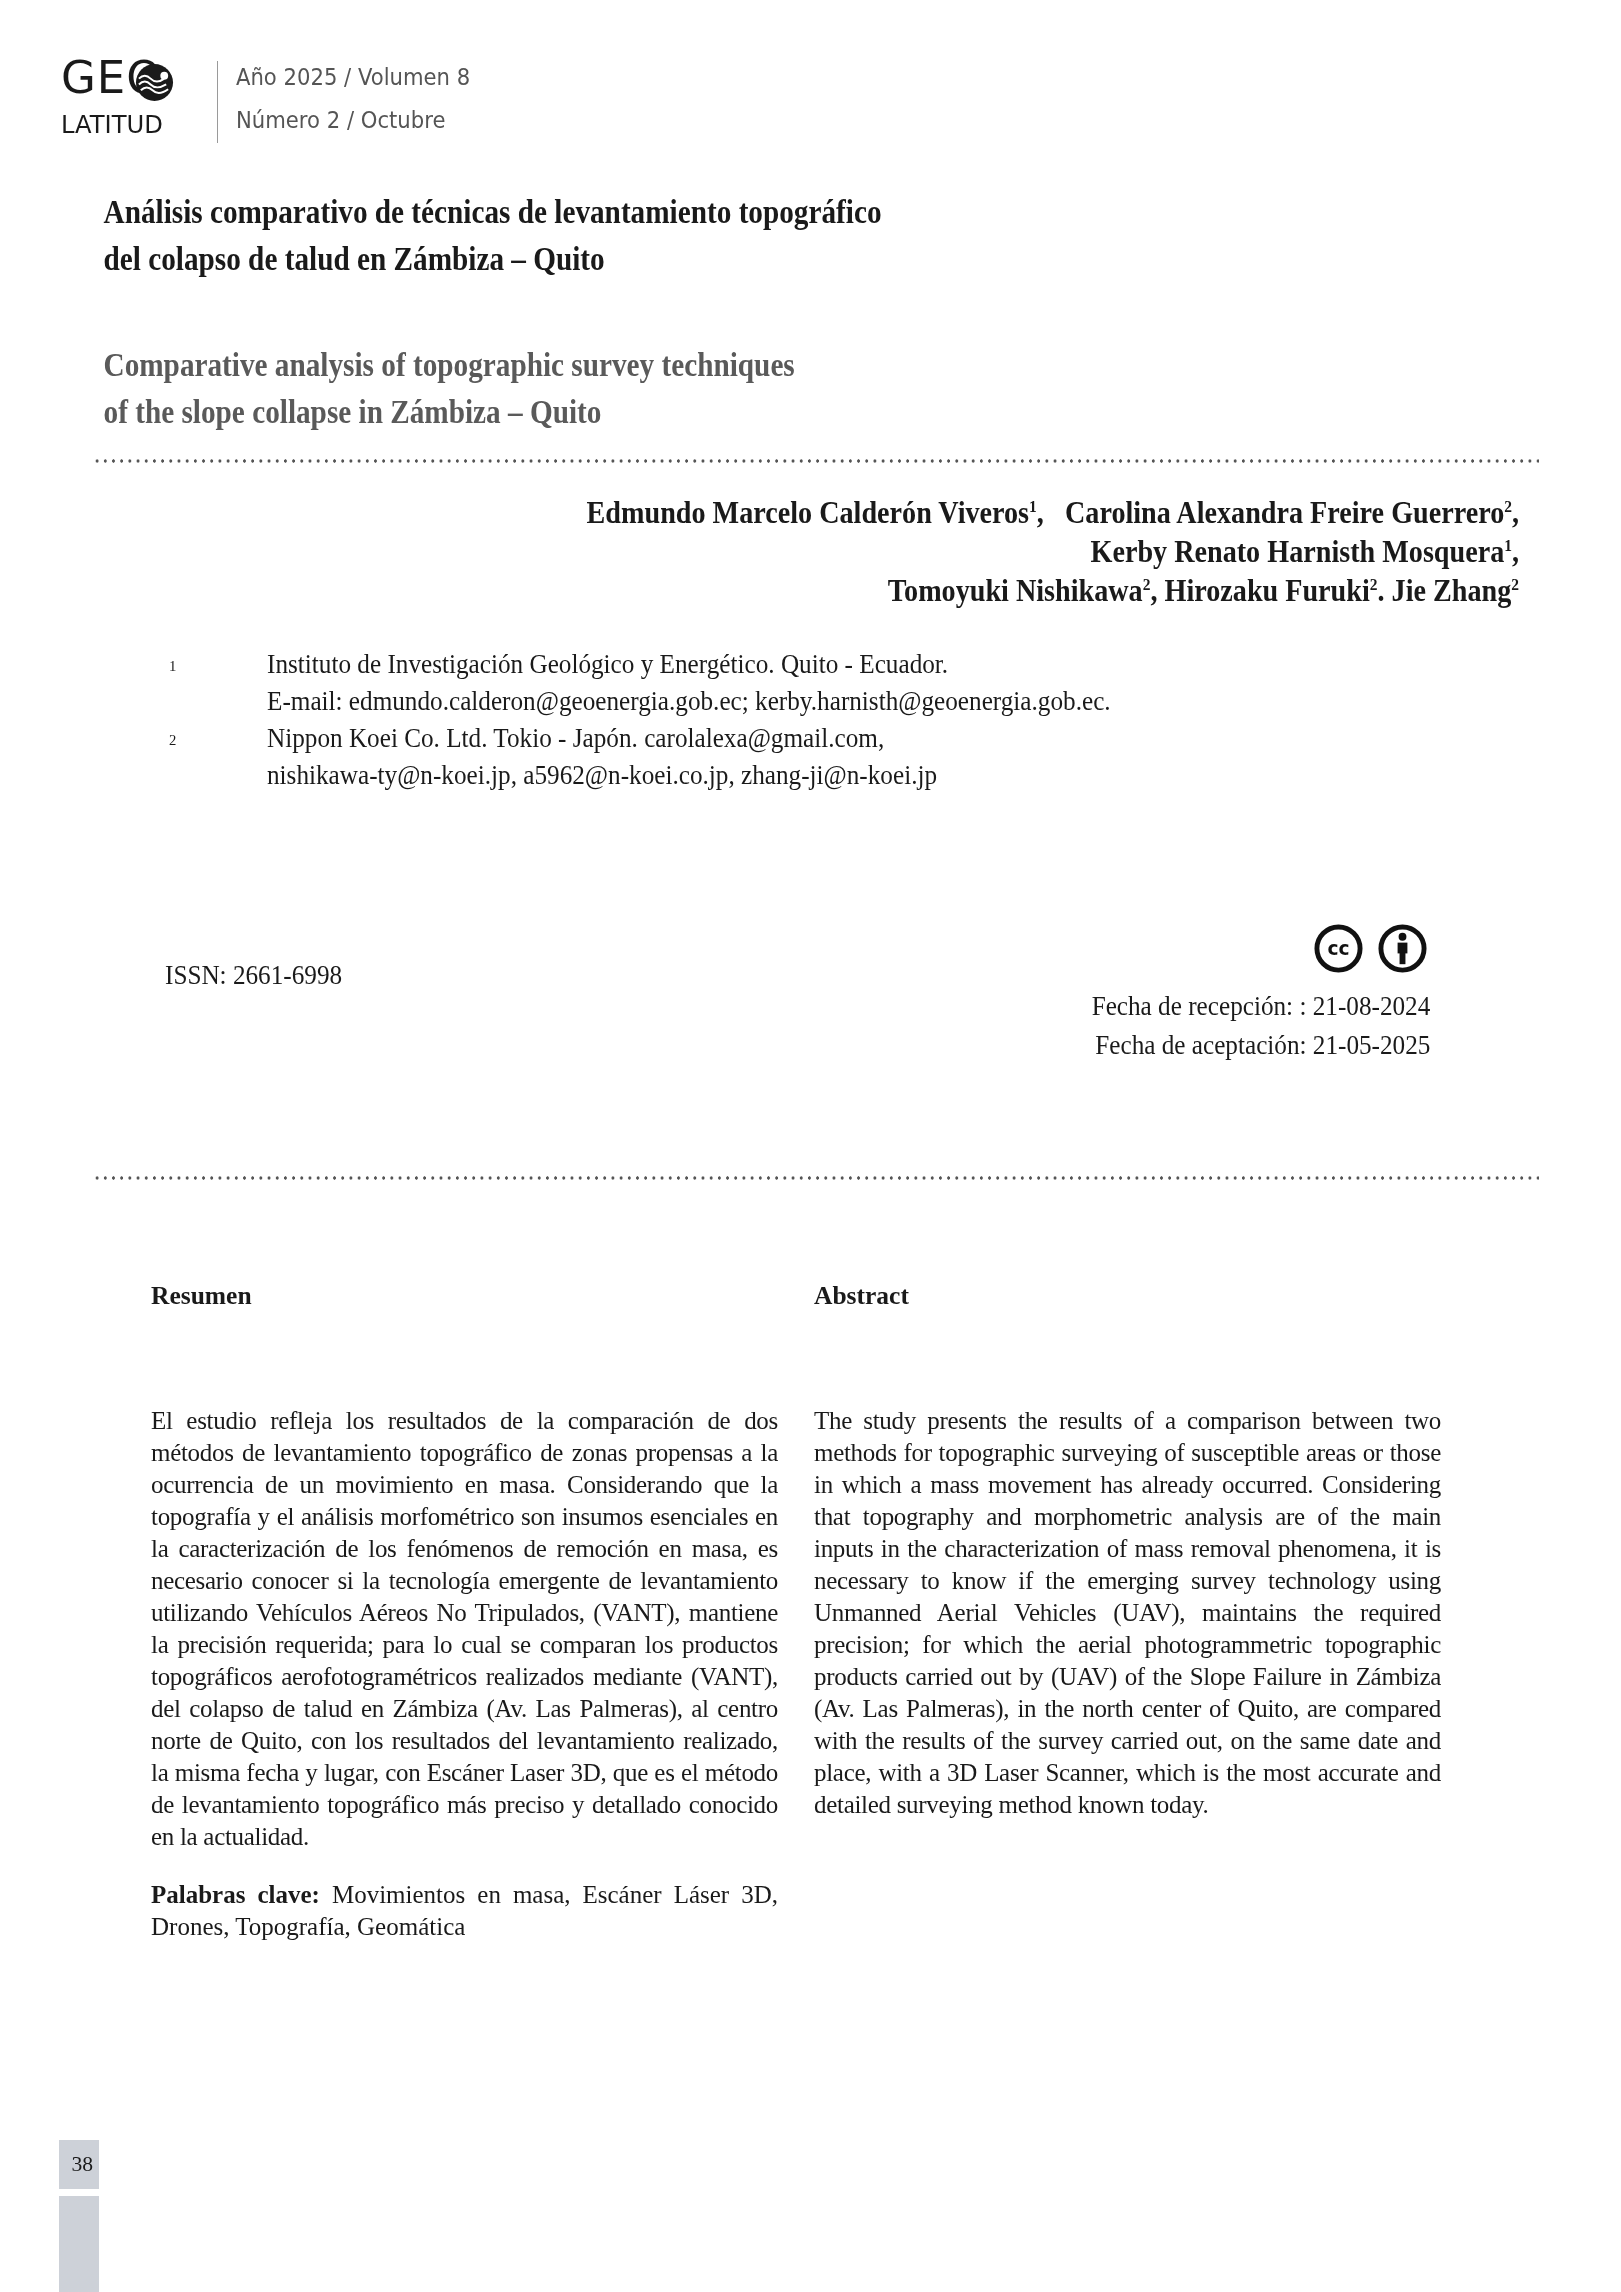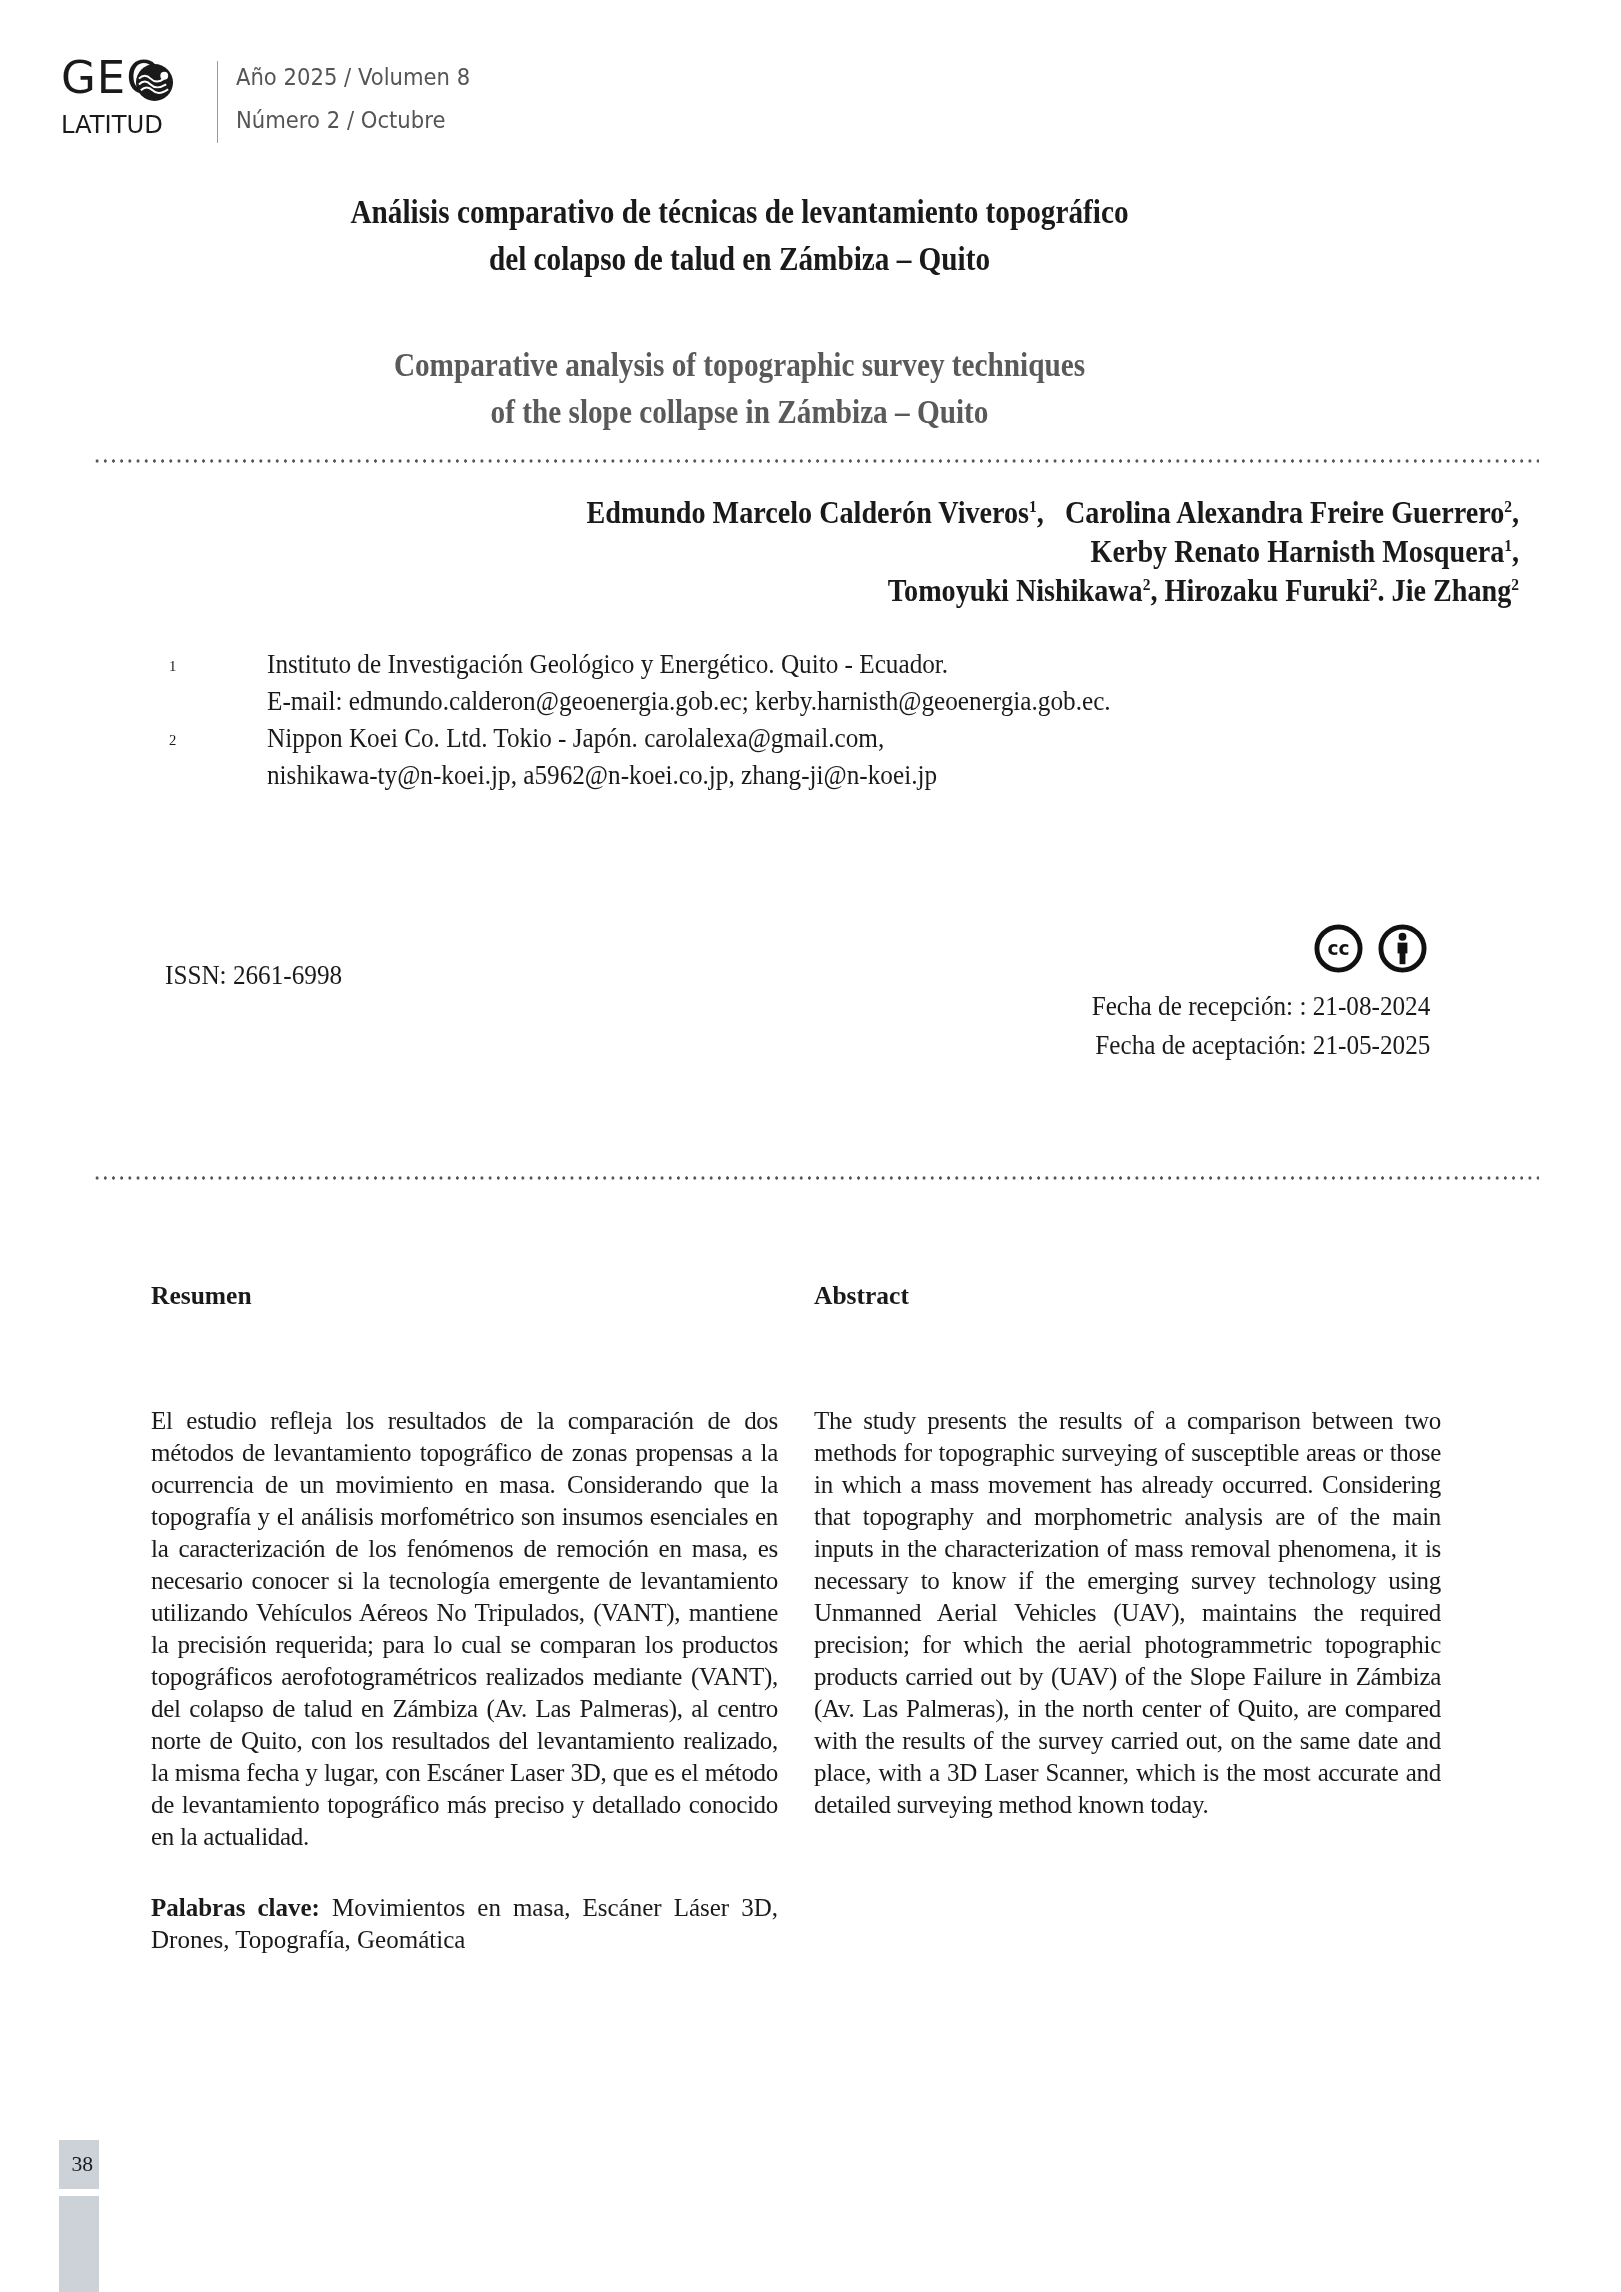--- a/index.html
+++ b/index.html
@@ -8,21 +8,21 @@
 
   
   .logo { left: 59px; top: 61px; width: 137px; height: 82px; }
   .logo-geo { position: absolute; left: 2px; top: -5.9px; font-family: "DejaVu Sans", sans-serif; font-size: 45px; letter-spacing: 1px; color: #1a1a1a; line-height: 1; }
   .logo-globe { position: absolute; left: 76px; top: 2px; width: 39px; height: 39px; }
   .logo-lat { position: absolute; left: 2px; top: 51px; font-family: "DejaVu Sans", sans-serif; font-size: 25.5px; letter-spacing: 0px; color: #1a1a1a; line-height: 1; transform: scaleX(0.95); transform-origin: left; }
   .hdr-sep { left: 217px; top: 61px; width: 1px; height: 82px; background: #9a9a9a; }
   .hdr-line { left: 236px; font-family: "DejaVu Sans", sans-serif; font-size: 23.5px; color: #555; transform: scaleX(0.9); transform-origin: left; white-space: nowrap; }
 
   
-  .title-block { left: 0; width: 1479px; text-align: center; font-family: "Liberation Serif", serif; font-weight: bold; font-size: 34px; line-height: 47px; }
+  .title-block { left: 0; width: 1479px; text-align: left; font-family: "Liberation Serif", serif; font-weight: bold; font-size: 34px; line-height: 47px; }
   .title-es { top: 188px; color: #1a1a1a; }
   .title-en { top: 341px; color: #5a5a5a; }
   .title-block span { display: block; transform: scaleX(0.86); }
 
   .dots { height: 3.9px; background-image: radial-gradient(circle, #555 1.4px, transparent 1.8px); background-size: 8.2px 3.9px; background-repeat: repeat-x; }
   .dots-1 { left: 93px; top: 459px; width: 1446px; }
   .dots-2 { left: 93px; top: 1176px; width: 1446px; }
 
   
   .authors { left: 0; top: 493px; width: 1616px; text-align: right; font-family: "Liberation Serif", serif; font-weight: bold; font-size: 32px; line-height: 39px; }
@@ -120,21 +120,21 @@
   </svg>
 </div>
 <div class="abs date" style="top:990px">Fecha de recepción: : 21-08-2024</div>
 <div class="abs date" style="top:1029px">Fecha de aceptación: 21-05-2025</div>
 
 <div class="abs dots dots-2"></div>
 
 <div class="abs col col-left" style="top:1280px">
   <h2>Resumen</h2>
   <p class="body" style="margin-top:94px">El estudio refleja los resultados de la comparación de dos métodos de levantamiento topográfico de zonas propensas a la ocurrencia de un movimiento en masa. Considerando que la topografía y el análisis morfométrico son insumos esenciales en la caracterización de los fenómenos de remoción en masa, es necesario conocer si la tecnología emergente de levantamiento utilizando Vehículos Aéreos No Tripulados, (VANT), mantiene la precisión requerida; para lo cual se comparan los productos topográficos aerofotogramétricos realizados mediante (VANT), del colapso de talud en Zámbiza (Av. Las Palmeras), al centro norte de Quito, con los resultados del levantamiento realizado, la misma fecha y lugar, con Escáner Laser 3D, que es el método de levantamiento topográfico más preciso y detallado conocido en la actualidad.</p>
-  <p class="kw" style="margin-top:39px"><b>Palabras clave:</b><span> Movimientos en masa, Escáner Láser 3D, Drones, Topografía, Geomática</span></p>
+  <p class="kw" style="margin-top:26px"><b>Palabras clave:</b><span> Movimientos en masa, Escáner Láser 3D, Drones, Topografía, Geomática</span></p>
 </div>
 
 <div class="abs col col-right" style="top:1280px">
   <h2>Abstract</h2>
   <p class="body" style="margin-top:94px">The study presents the results of a comparison between two methods for topographic surveying of susceptible areas or those in which a mass movement has already occurred. Considering that topography and morphometric analysis are of the main inputs in the characterization of mass removal phenomena, it is necessary to know if the emerging survey technology using Unmanned Aerial Vehicles (UAV), maintains the required precision; for which the aerial photogrammetric topographic products carried out by (UAV) of the Slope Failure in Zámbiza (Av. Las Palmeras), in the north center of Quito, are compared with the results of the survey carried out, on the same date and place, with a 3D Laser Scanner, which is the most accurate and detailed surveying method known today.</p>
 </div>
 
 <div class="abs pg-box"><span>38</span></div>
 <div class="abs pg-bar"></div>
 

